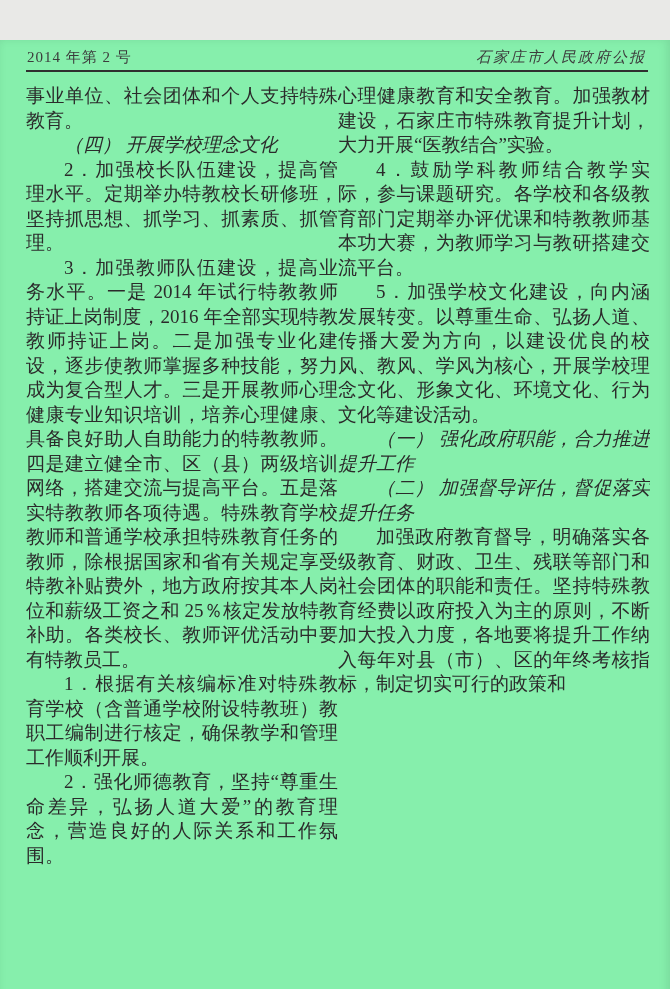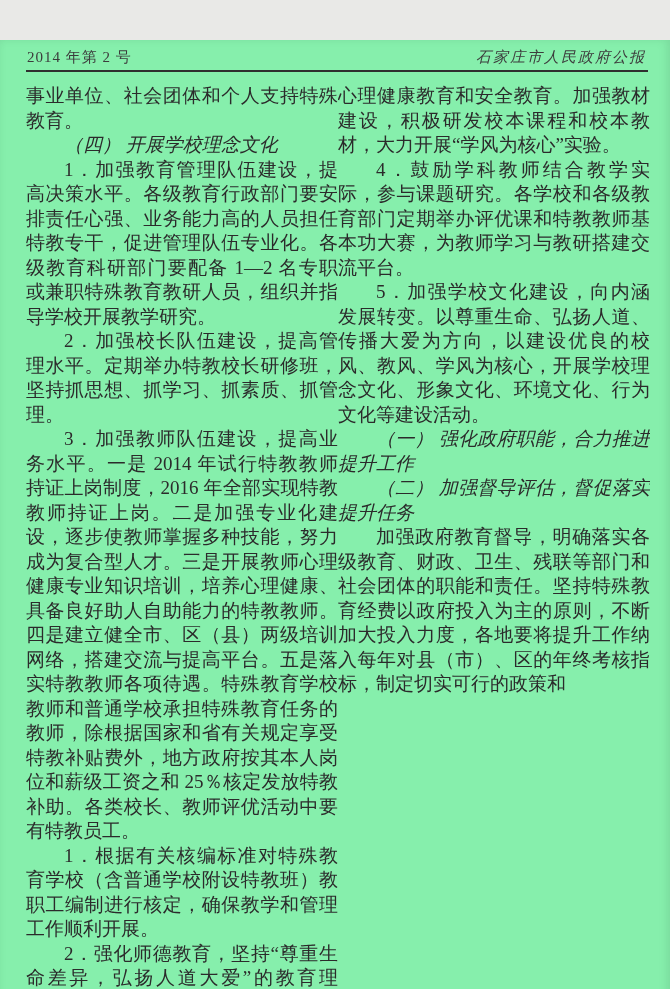--- a/index.html
+++ b/index.html
@@ -79,28 +79,27 @@
     <span class="header-left">2014 年第 2 号</span>
     <span class="header-right">石家庄市人民政府公报</span>
   </header>
 
   <div class="header-rule"></div>
 
   <main class="columns">
     <section class="column">
         <p class="para body continuation">事业单位、社会团体和个人支持特殊教育。</p>
         <p class="para kai-heading">（四） 开展学校理念文化</p>
-        <p class="para body">1．加强教育管理队伍建设，提高决策水平。各级教育行政部门要安排责任心强、业务能力高的人员担任特教专干，促进管理队伍专业化。各级教育科研部门要配备 1—2 名专职或兼职特殊教育教研人员，组织并指导学校开展教学研究。</p>
         <p class="para body">2．加强校长队伍建设，提高管理水平。定期举办特教校长研修班，坚持抓思想、抓学习、抓素质、抓管理。</p>
         <p class="para body">3．加强教师队伍建设，提高业务水平。一是 2014 年试行特教教师持证上岗制度，2016 年全部实现特教教师持证上岗。二是加强专业化建设，逐步使教师掌握多种技能，努力成为复合型人才。三是开展教师心理健康专业知识培训，培养心理健康、具备良好助人自助能力的特教教师。四是建立健全市、区（县）两级培训网络，搭建交流与提高平台。五是落实特教教师各项待遇。特殊教育学校教师和普通学校承担特殊教育任务的教师，除根据国家和省有关规定享受特教补贴费外，地方政府按其本人岗位和薪级工资之和 25％核定发放特教补助。各类校长、教师评优活动中要有特教员工。</p>
         <p class="para body">1．根据有关核编标准对特殊教育学校（含普通学校附设特教班）教职工编制进行核定，确保教学和管理工作顺利开展。</p>
         <p class="para body">2．强化师德教育，坚持“尊重生命差异，弘扬人道大爱”的教育理念，营造良好的人际关系和工作氛围。</p>
       </section>
     <section class="column">
-        <p class="para body continuation">心理健康教育和安全教育。加强教材建设，积极研发校本课程和校本教材，大力开展“学风为核心”实验。</p>
+        <p class="para body continuation">心理健康教育和安全教育。加强教材建设，石家庄市特殊教育提升计划，大力开展“医教结合”实验。</p>
         <p class="para body">4．鼓励学科教师结合教学实际，参与课题研究。各学校和各级教育部门定期举办评优课和特教教师基本功大赛，为教师学习与教研搭建交流平台。</p>
         <p class="para body">5．加强学校文化建设，向内涵发展转变。以尊重生命、弘扬人道、传播大爱为方向，以建设优良的校风、教风、学风为核心，开展学校理念文化、形象文化、环境文化、行为文化等建设活动。</p>
         <p class="para kai-heading">（一） 强化政府职能，合力推进提升工作</p>
         <p class="para kai-heading">（二） 加强督导评估，督促落实提升任务</p>
         <p class="para body">加强政府教育督导，明确落实各级教育、财政、卫生、残联等部门和社会团体的职能和责任。坚持特殊教育经费以政府投入为主的原则，不断加大投入力度，各地要将提升工作纳入每年对县（市）、区的年终考核指标，制定切实可行的政策和</p>
       </section>
   </main>
 
   <footer class="footer">
     <span>— 25 —</span>

